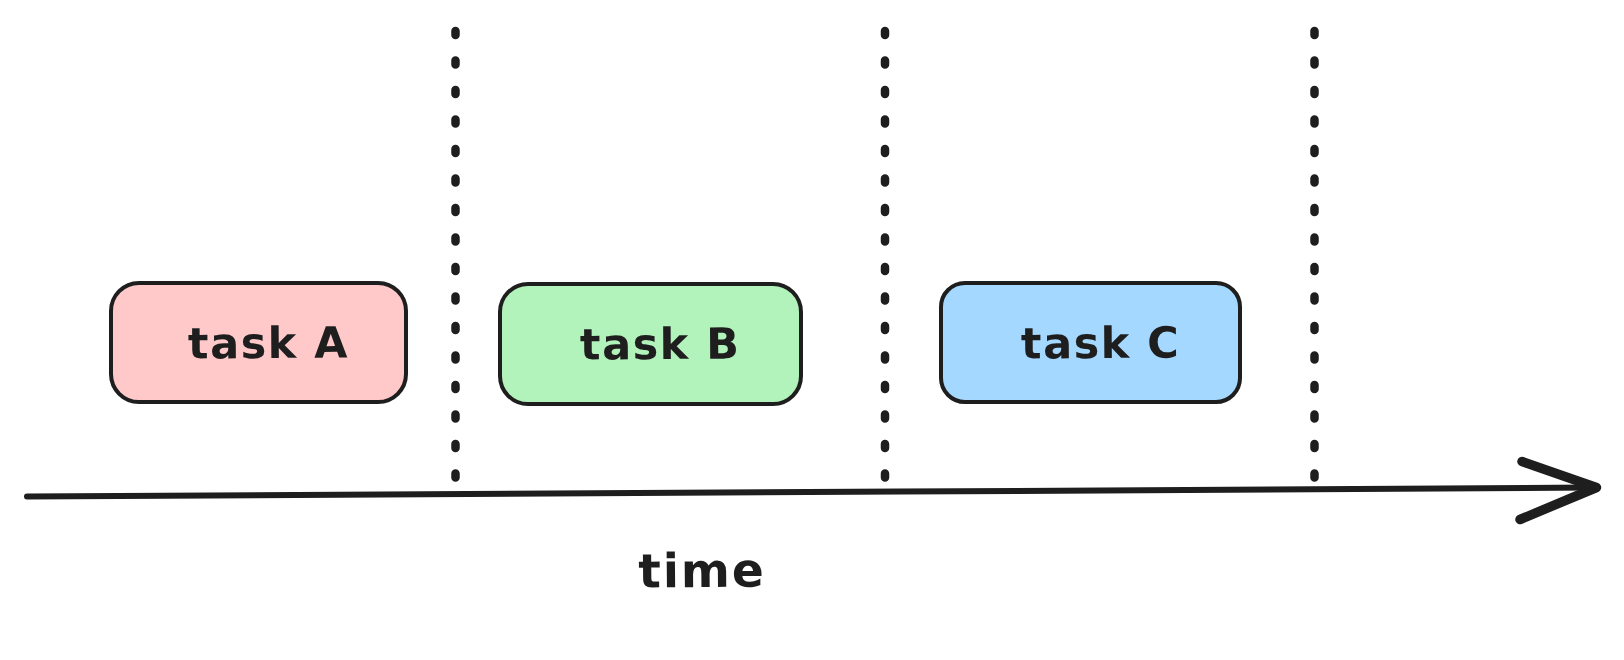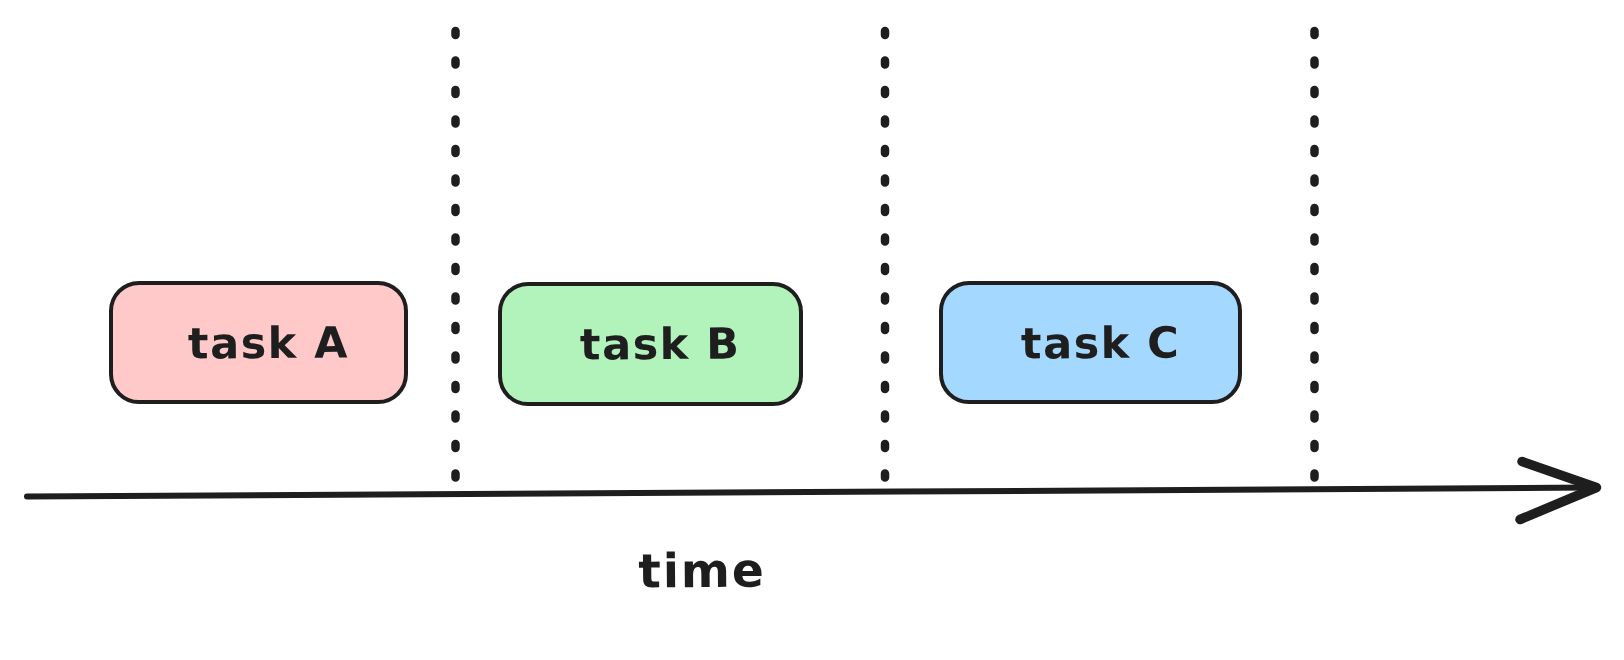--- a/index.html
+++ b/index.html
@@ -35,21 +35,21 @@
   .task-box .task-label {
     font-size: 43px;
     font-weight: 600;
     letter-spacing: 1.5px;
     color: #1e1e1e;
     transform: rotate(-0.4deg);
     white-space: nowrap;
   }
   .task-box-a { left: 109px; top: 281px; width: 299px; height: 123px; }
   .task-box-b { left: 498px; top: 282px; width: 305px; height: 124px; }
-  .task-box-c { left: 939px; top: 281px; width: 303px; height: 123px; }
+  .task-box-c { left: 939px; top: 281px; width: 303px; height: 123px; border-radius: 26px; }
   .axis-label {
     position: absolute;
     left: 602px;
     top: 543px;
     width: 200px;
     text-align: center;
     font-size: 47px;
     font-weight: 600;
     letter-spacing: 2px;
     color: #1e1e1e;

